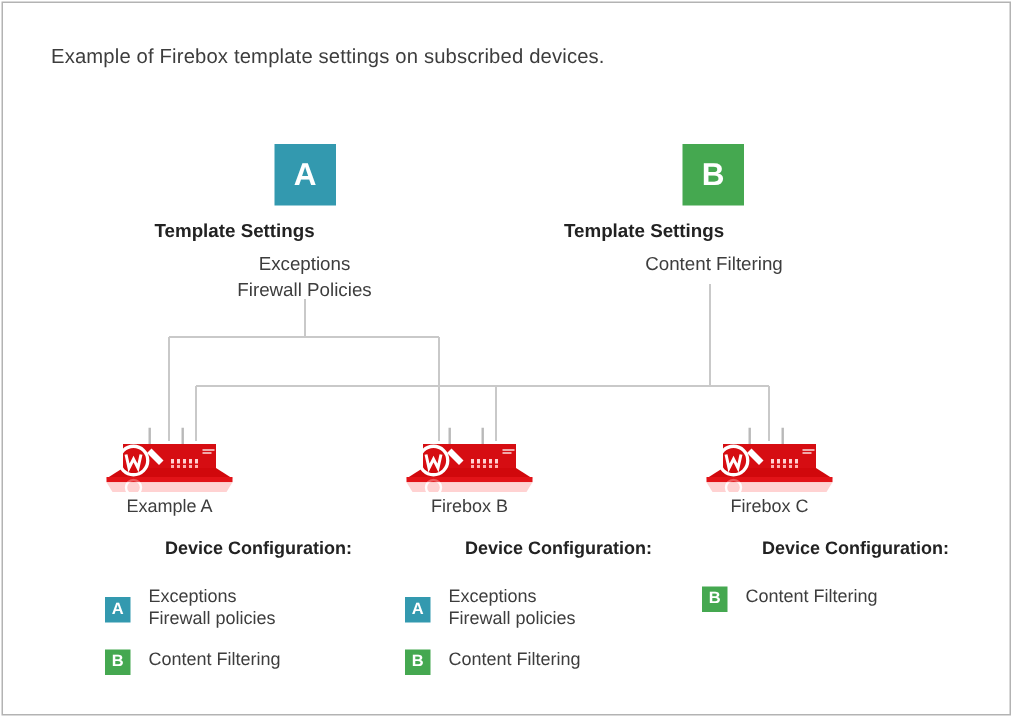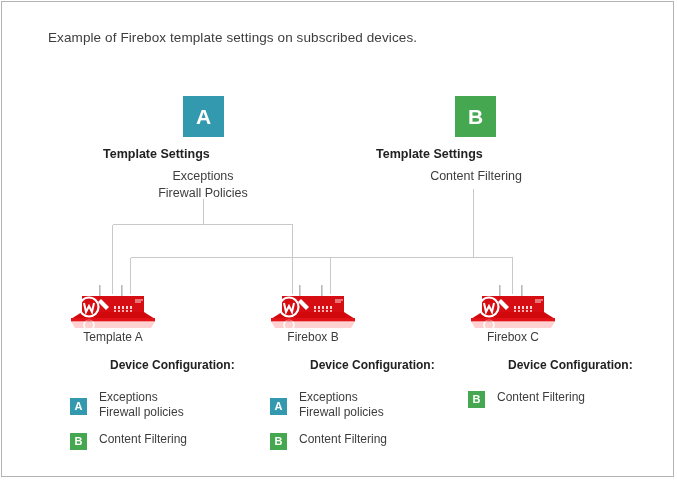--- a/index.html
+++ b/index.html
@@ -25,21 +25,21 @@
     left: 1px;
     top: 1px;
     width: 673px;
     height: 476px;
     border: 1px solid #b3b3b3;
     box-sizing: border-box;
     background: #ffffff;
   }
   #caption {
     position: absolute;
-    left: 48px;
+    left: 34px;
     top: 30px;
     font-size: 13.5px;
     color: #3d3d3d;
     letter-spacing: 0.1px;
     white-space: nowrap;
   }
 
   
   .tpl-badge {
     position: absolute;
@@ -289,21 +289,21 @@
         </g>
         <path d="M70,15 h8 M70,17 h6" stroke="#ffffff" stroke-width="1" opacity="0.85"></path>
         <g opacity="0.3">
           <path d="M6,36.5 L90,36.5 L86,43 L10,43 Z" fill="#ff6b6b"></path>
           <circle cx="24" cy="40" r="5" fill="none" stroke="#ffffff" stroke-width="1.6"></circle>
         </g>
       </g>
     </svg>
   </div>
 
-  <div class="device-label" id="label-a">Template A</div>
+  <div class="device-label" id="label-a">Example A</div>
   <div class="device-label" id="label-b">Firebox B</div>
   <div class="device-label" id="label-c">Firebox C</div>
 
   <div class="cfg-col" id="cfg-a">
     <div class="cfg-title">Device Configuration:</div>
     <div class="cfg-row two-line">
       <div class="cfg-badge a">A</div>
       <div class="cfg-text">
         <div>Exceptions</div>
         <div>Firewall policies</div>

